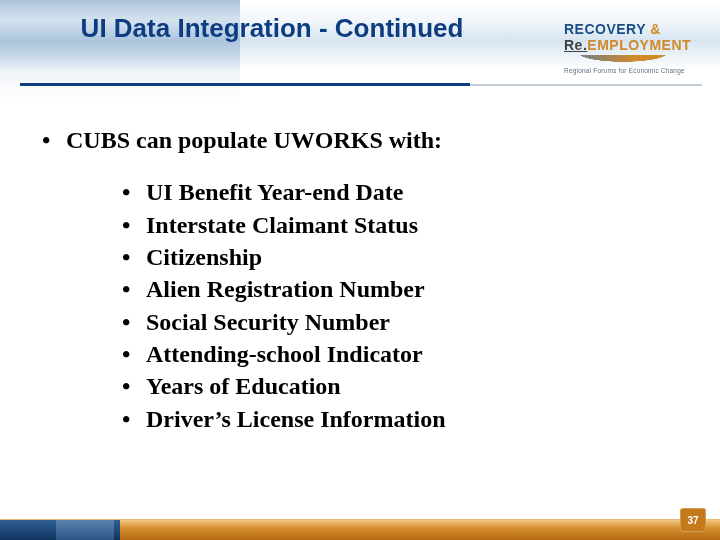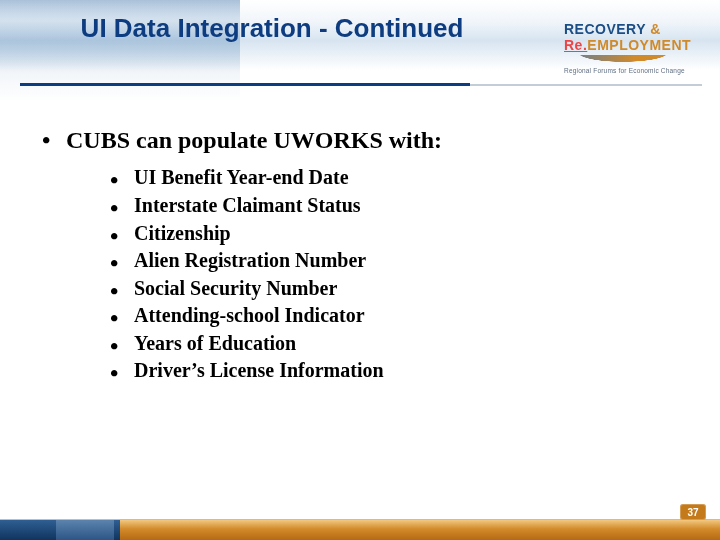--- a/index.html
+++ b/index.html
@@ -73,21 +73,21 @@
     white-space:nowrap;
     text-align:center;
   }
   .logo-recov{
     font-size:14px;color:#1b4e86;
   }
   .logo-recov .amp{color:#d08a2a;}
   .logo-reemp{
     font-size:14px;color:#d08a2a;
   }
-  .logo-reemp .re{color:#ef4444;text-decoration:underline;}
+  .logo-reemp .re{color:#404040;text-decoration:underline;}
   .logo-tag{
     font-size:6.5px;color:#5f6e82;font-weight:400;letter-spacing:.2px;
   }
   .logo-swoosh{
     width:118px;height:12px;margin-top:2px;
     background:
       radial-gradient(60px 10px at 50% 100%, rgba(0,0,0,0) 55%, rgba(0,0,0,0) 56%),
       linear-gradient(90deg,#5a7da2 0%, #d08a2a 60%, #d08a2a 100%);
     -webkit-mask:radial-gradient(80px 16px at 50% -2px, #000 54%, transparent 56%);
             mask:radial-gradient(80px 16px at 50% -2px, #000 54%, transparent 56%);
@@ -106,22 +106,22 @@
     list-style:none;margin:0;padding:0;
   }
   ul.top>li{
     position:relative;padding-left:26px;margin:0 0 12px 0;
   }
   ul.top>li::before{
     content:"\2022";position:absolute;left:2px;top:0;
     font-size:24px;line-height:1.18;color:#000;
   }
   ul.sub{
-    list-style:none;margin:0;padding:12px 0 0 42px;
-    font-size:20px;
+    list-style:none;margin:12px;padding:12px 0 0 42px;
+    font-size:24px;
   }
   ul.sub>li{
     position:relative;padding-left:26px;margin:0 0 4px 0;
   }
   ul.sub>li::before{
     content:"\2022";position:absolute;left:2px;top:0;
     font-size:24px;line-height:1.18;color:#000;
   }
   
   .footer{
@@ -134,22 +134,22 @@
   }
   .footer-blue{
     position:absolute;left:0;bottom:0;width:120px;height:20px;
     background:linear-gradient(180deg,#2f5f93 0%, #10345e 100%);
   }
   .footer-blue2{
     position:absolute;left:56px;bottom:0;width:58px;height:20px;
     background:linear-gradient(180deg,#5b83ad 0%, #2d5687 100%);
   }
   .pagenum{
-    position:absolute;right:14px;bottom:20px;
-    width:26px;height:16px;border-radius:3px;
+    position:absolute;right:14px;bottom:8px;
+    width:26px;height:24px;border-radius:3px;
     background:#c47a1a;
     display:flex;align-items:center;justify-content:center;
     font-family:Verdana, Geneva, Tahoma, sans-serif;
     font-weight:700;font-size:10px;color:#fff;
     box-shadow:inset 0 0 0 1px rgba(255,255,255,.25);
     z-index:3;
   }
 </style>
 </head>
 <body>

